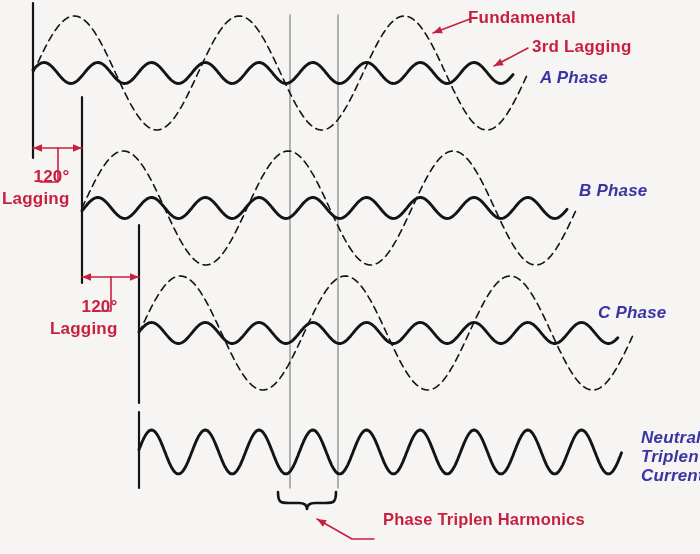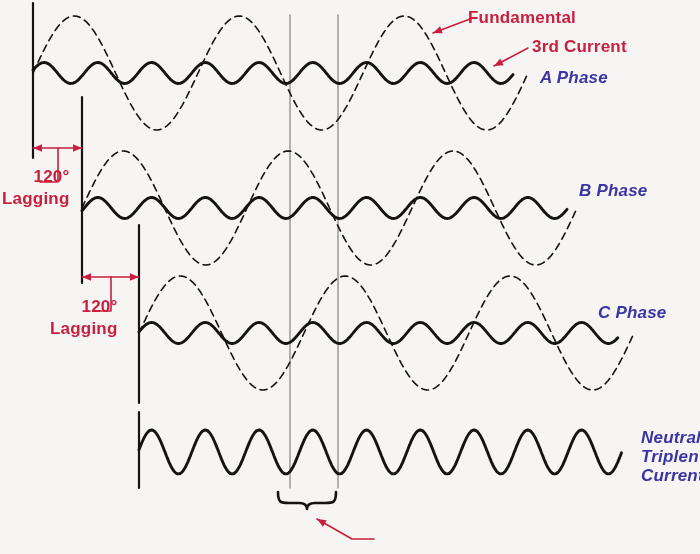--- a/index.html
+++ b/index.html
@@ -52,21 +52,21 @@
       <polygon points="433,33 440.0727863469262,26.260883344923105 442.76236628728697,33.36905890159086" fill="#c81f3f"></polygon>
       <path d="M528,48 L494,66" fill="none" stroke="#c81f3f" stroke-width="1.6" stroke-linecap="round" stroke-linejoin="round"></path>
       <polygon points="494,66 500.17611790953123,58.43061643410987 503.73206458471583,65.14740459834755" fill="#c81f3f"></polygon>
       <path d="M374,539L352,539L317,519" fill="none" stroke="#c81f3f" stroke-width="1.6" stroke-linecap="round" stroke-linejoin="round"></path>
       <polygon points="317,519 326.69951624487607,520.1659265051386 322.92886031336417,526.7645743852844" fill="#c81f3f"></polygon>
       <path d="M278,492 C278,503 281,503 289,503 L299,503 C304,503 307,505 307,509 C307,505 310,503 315,503 L325,503 C333,503 336,503 336,492" fill="none" stroke="#141414" stroke-width="2.6" stroke-linecap="round" stroke-linejoin="round"></path>
     </svg>
 
   <div class="label red" style="left:468px;top:8px;text-align:right;">Fundamental</div>
 
-  <div class="label red" style="left:532px;top:37px;">3rd Current</div>
+  <div class="label red" style="left:532px;top:37px;">3rd Lagging</div>
 
   <div class="label blue" style="left:540px;top:68px;">A Phase</div>
 
   <div class="label blue" style="left:579px;top:181px;">B Phase</div>
 
   <div class="label blue" style="left:598px;top:303px;">C Phase</div>
 
   <div class="label red twoline" style="left:2px;top:166px;">
     <span>120°</span>
     <span>Lagging</span>
@@ -77,15 +77,16 @@
     <span>Lagging</span>
   </div>
 
   <div class="label blue threeline" style="left:641px;top:428px;">
     <span>Neutral</span>
     <span>Triplen</span>
     <span>Current</span>
   </div>
 
   <div class="label red note" style="left:383px;top:510px;">
+    <span>Phase Triplen Harmonics</span>
   </div>
 
 </div>
 
 </body></html>

